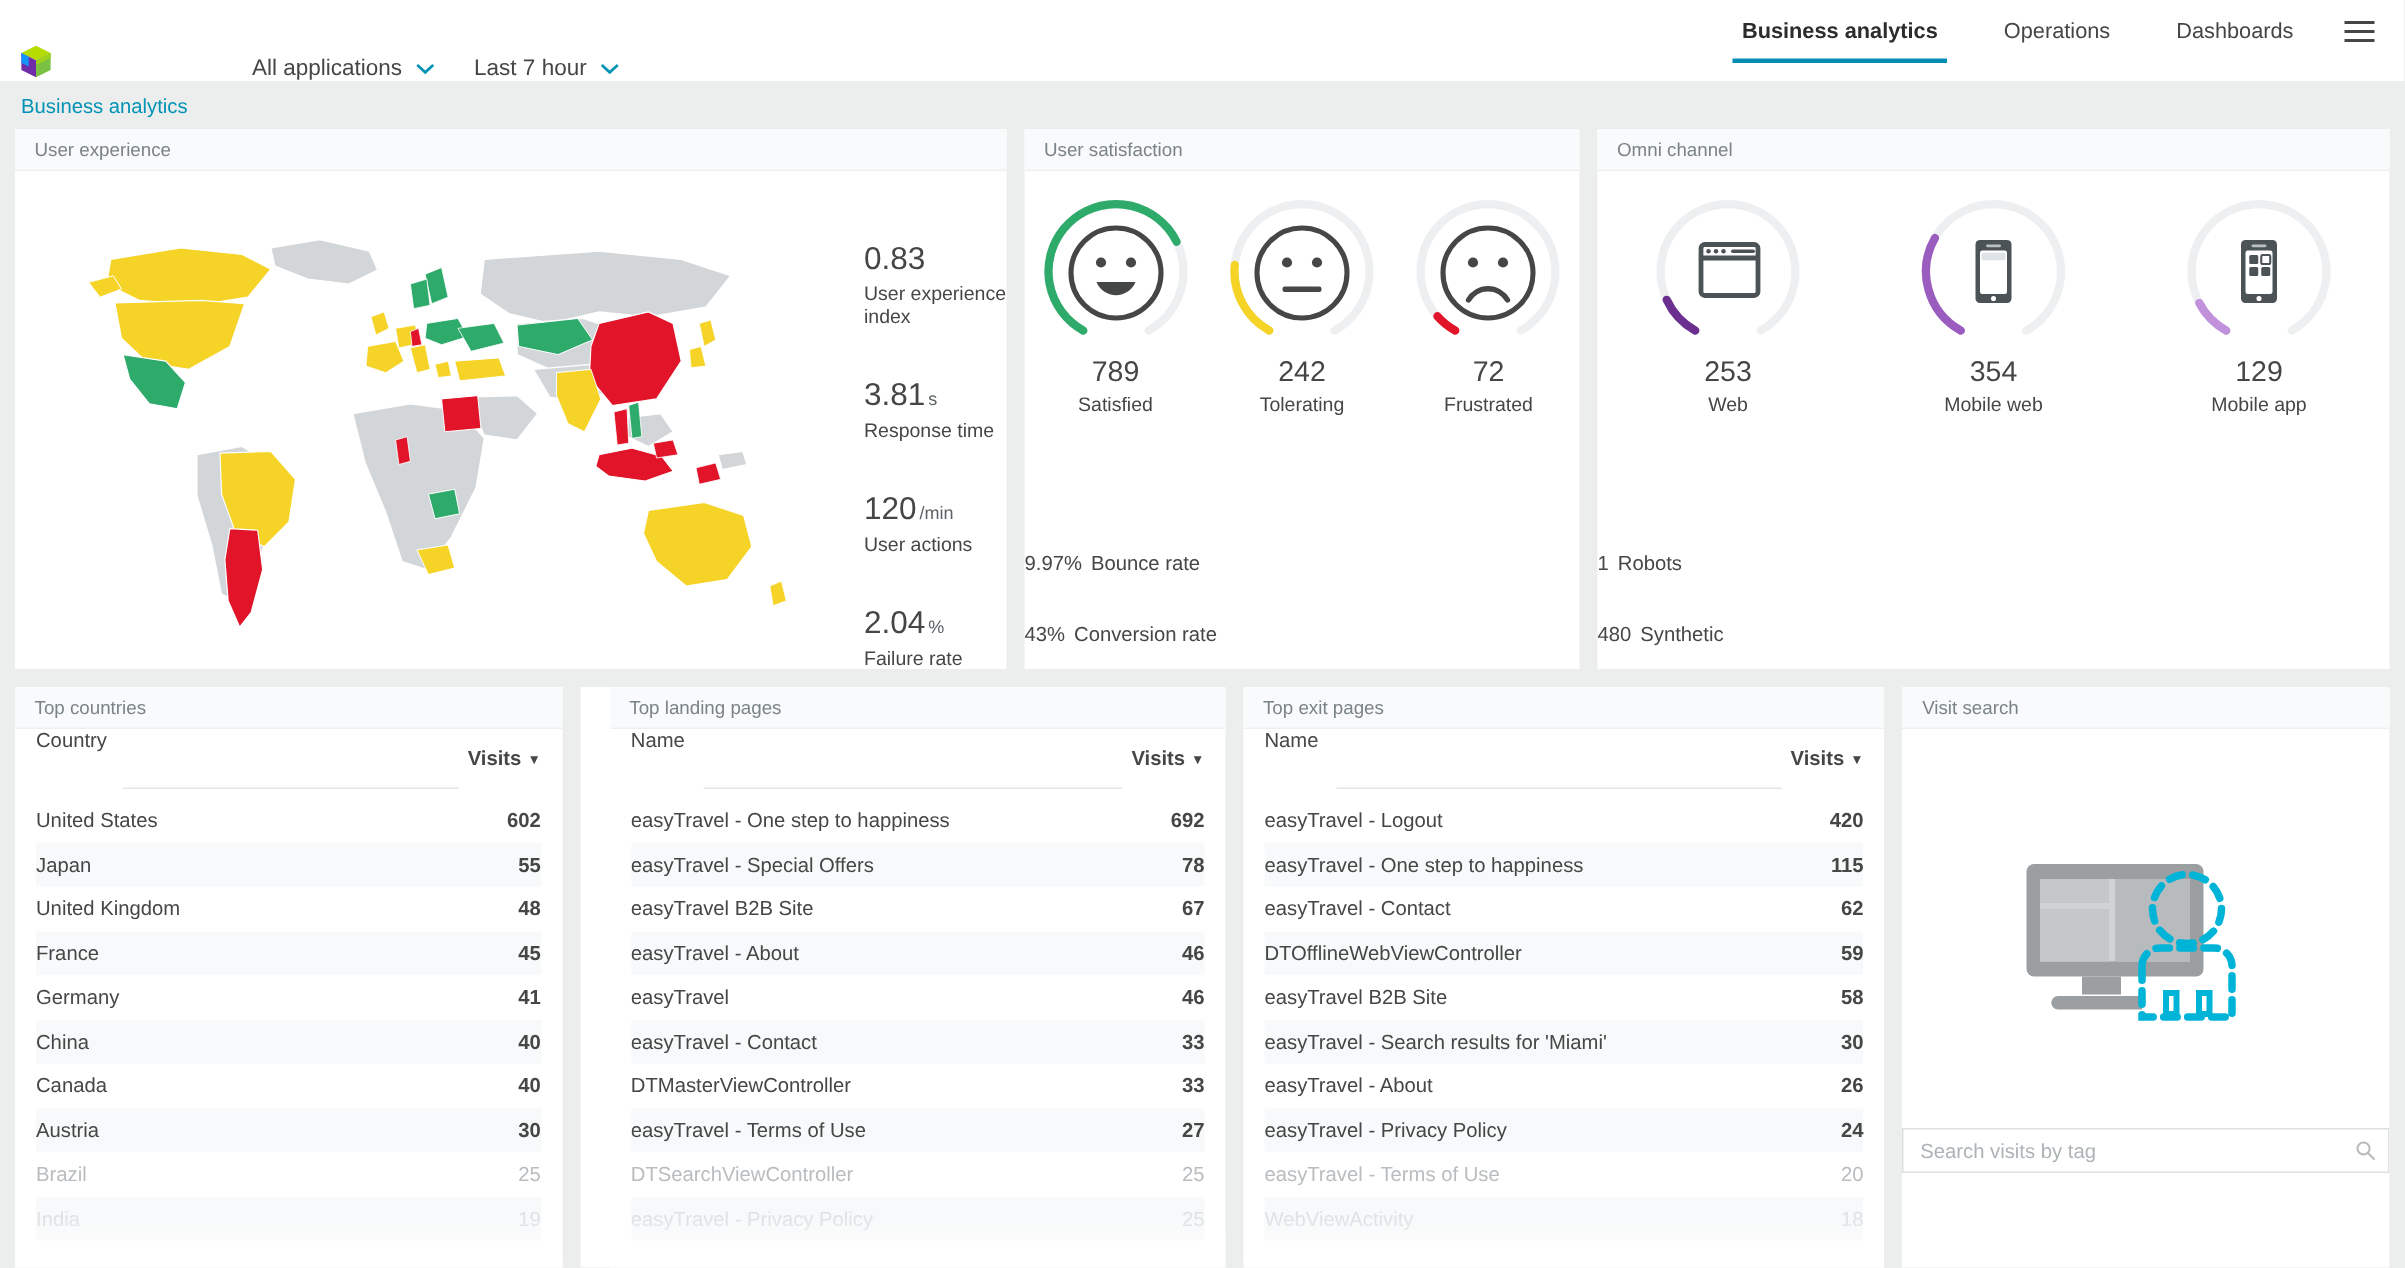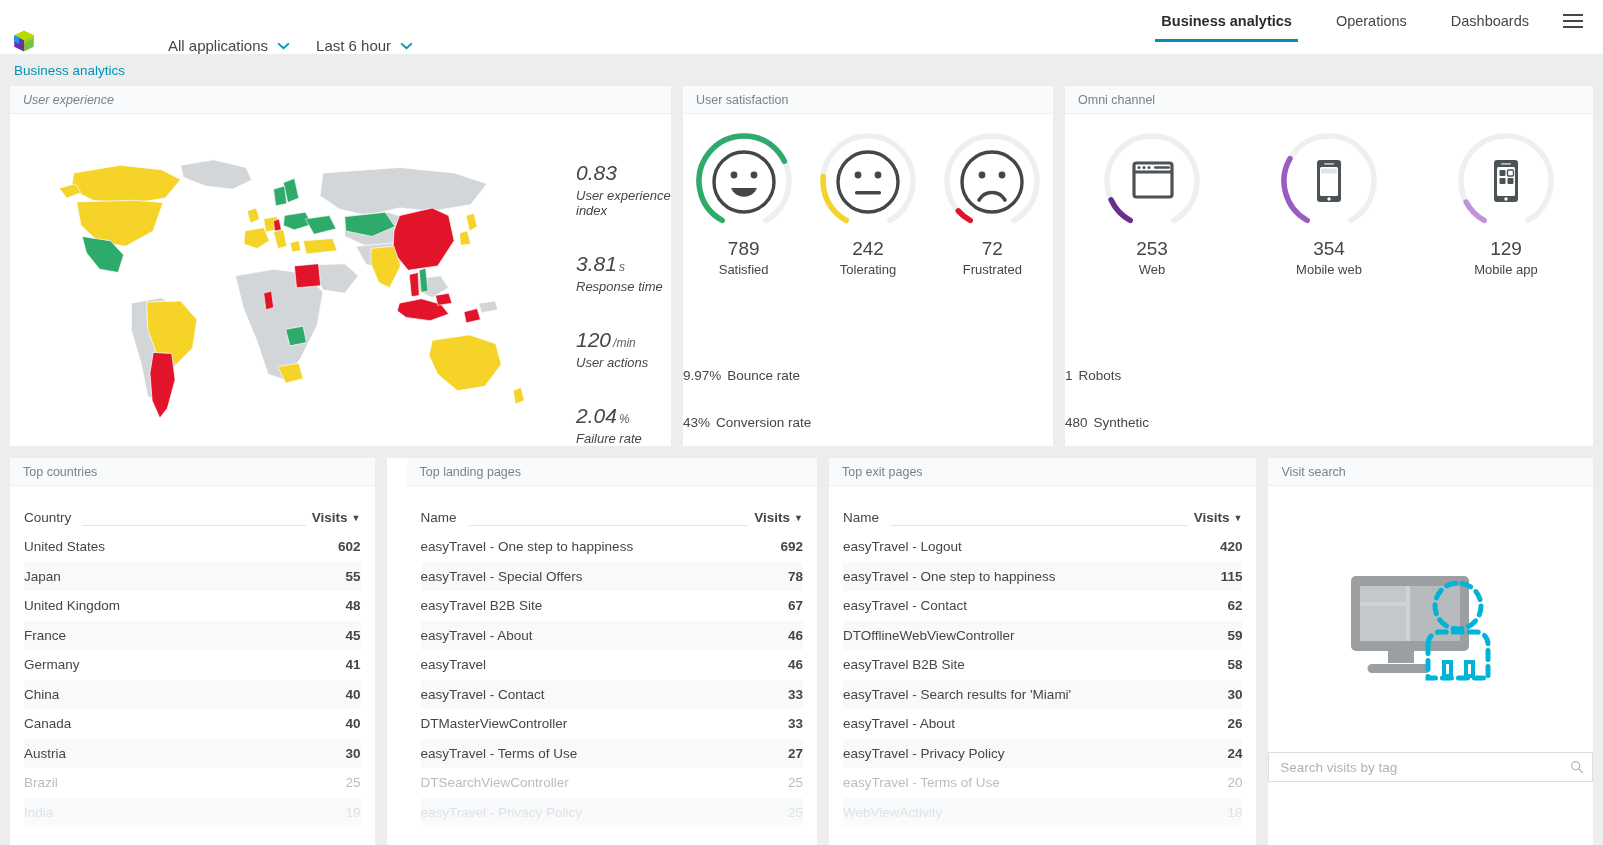--- a/index.html
+++ b/index.html
@@ -50,21 +50,21 @@
   .row2 { height: 400px; }
 
   .panel { background:#fff; display:flex; flex-direction:column; overflow:hidden; }
   .panel-hd {
     height: 28px; background: #f8fafb; border-bottom: 1px solid #edf0f2;
     display:flex; align-items:center; padding-left: 13px;
     font-size: 12.5px; color: #7a8387; flex: 0 0 auto;
   }
   .panel-body { flex:1 1 auto; position:relative; overflow:hidden; }
 
-  .p-ux  { width: 661px; font-style: italic; }
+  .p-ux  { width: 661px; }
   .p-sat { width: 370px; }
   .p-omni{ flex: 1 1 auto; }
   .p-countries { width: 365px; }
   .p-landing   { width: 431px; padding-left: 20px; }
   .p-exit      { width: 428px; }
   .p-visit     { flex:1 1 auto; }
 
   
   .ux-body { display:flex; height:100%; }
   .map-wrap { flex:1 1 auto; display:flex; align-items:center; justify-content:center; padding: 8px 0 0 6px; }
@@ -81,21 +81,21 @@
   .gauge-ring svg { width:100%; height:100%; display:block; }
   .gauge-num { font-size: 19px; color:#454646; margin-top: 6px; }
   .gauge-cap { font-size: 13px; color:#454646; margin-top: 2px; }
 
   .foot-stats { position:absolute; left: 0; bottom: 16px; display:flex; flex-direction:column; gap: 32px; }
   .foot-stat { font-size: 13.5px; color:#454646; }
   .foot-stat .v { margin-right: 6px; }
 
   
   .tbl { padding: 0 14px; position:relative; height: 100%; }
-  .tbl-head { display:flex; align-items:flex-end; height: 46px; }
+  .tbl-head { display:flex; height: 46px; }
   .th-name { flex:1 1 auto; font-size: 13.5px; color:#454646; position:relative; padding-bottom: 7px; }
   .th-name::after{
     content:''; position:absolute; left: 58px; right: 6px; bottom: 6px; height:1px; background:#e3e6e8;
   }
   .th-name.wide::after { left: 48px; }
   .th-visits { font-size: 13.5px; font-weight:bold; color:#454646; padding-bottom: 7px; display:flex; align-items:center; gap:4px; cursor:pointer; }
   .caret { font-size: 9px; color:#454646; }
 
   .tbl-rows { position:relative; }
   .trow { display:flex; align-items:center; height: 29.5px; font-size: 13.5px; }
@@ -141,21 +141,21 @@
   </div>
 
   <div class="global-filters">
     <div class="gfilter">
       <span class="gfilter-label">All applications</span>
       <svg class="chev" viewBox="0 0 14 9">
         <path d="M1 1.5 L7 7 L13 1.5" fill="none" stroke="#0093b5" stroke-width="2"></path>
       </svg>
     </div>
     <div class="gfilter">
-      <span class="gfilter-label">Last 6 hour</span>
+      <span class="gfilter-label">Last 7 hour</span>
       <svg class="chev" viewBox="0 0 14 9">
         <path d="M1 1.5 L7 7 L13 1.5" fill="none" stroke="#0093b5" stroke-width="2"></path>
       </svg>
     </div>
   </div>
 
   <div class="nav-tabs">
     <div class="nav-tab active">
       <span>Business analytics</span>
     </div>

